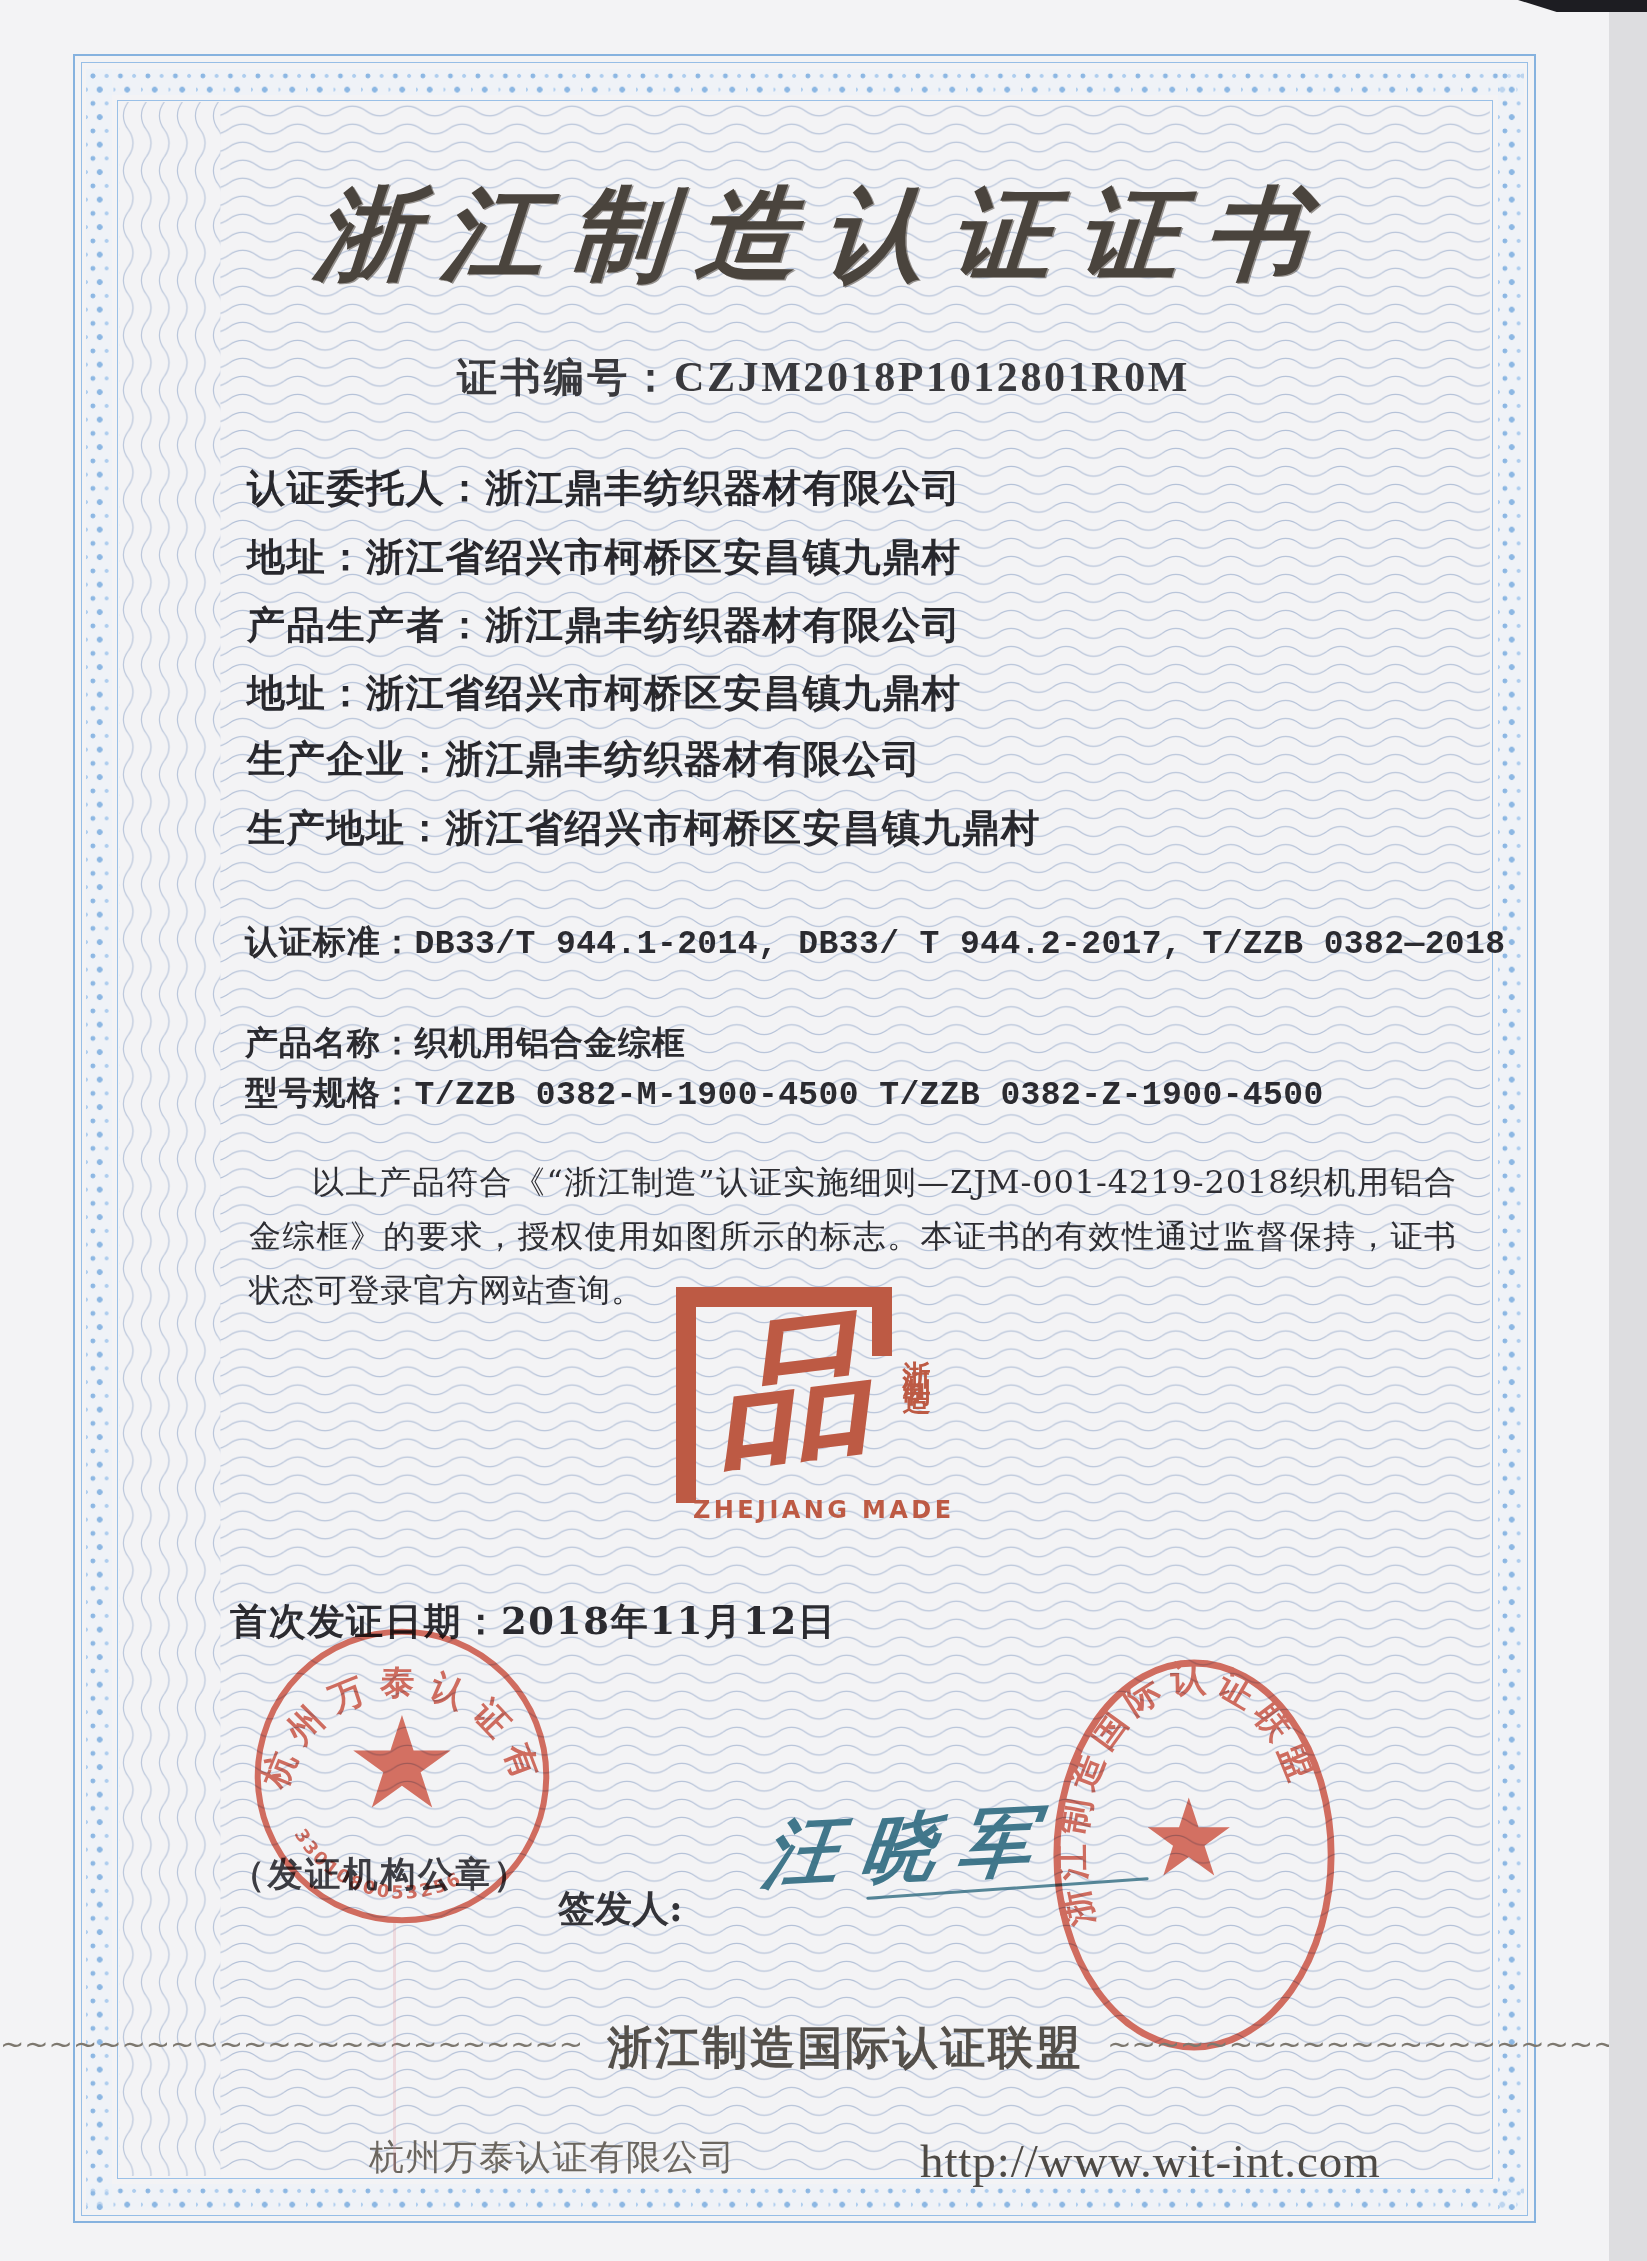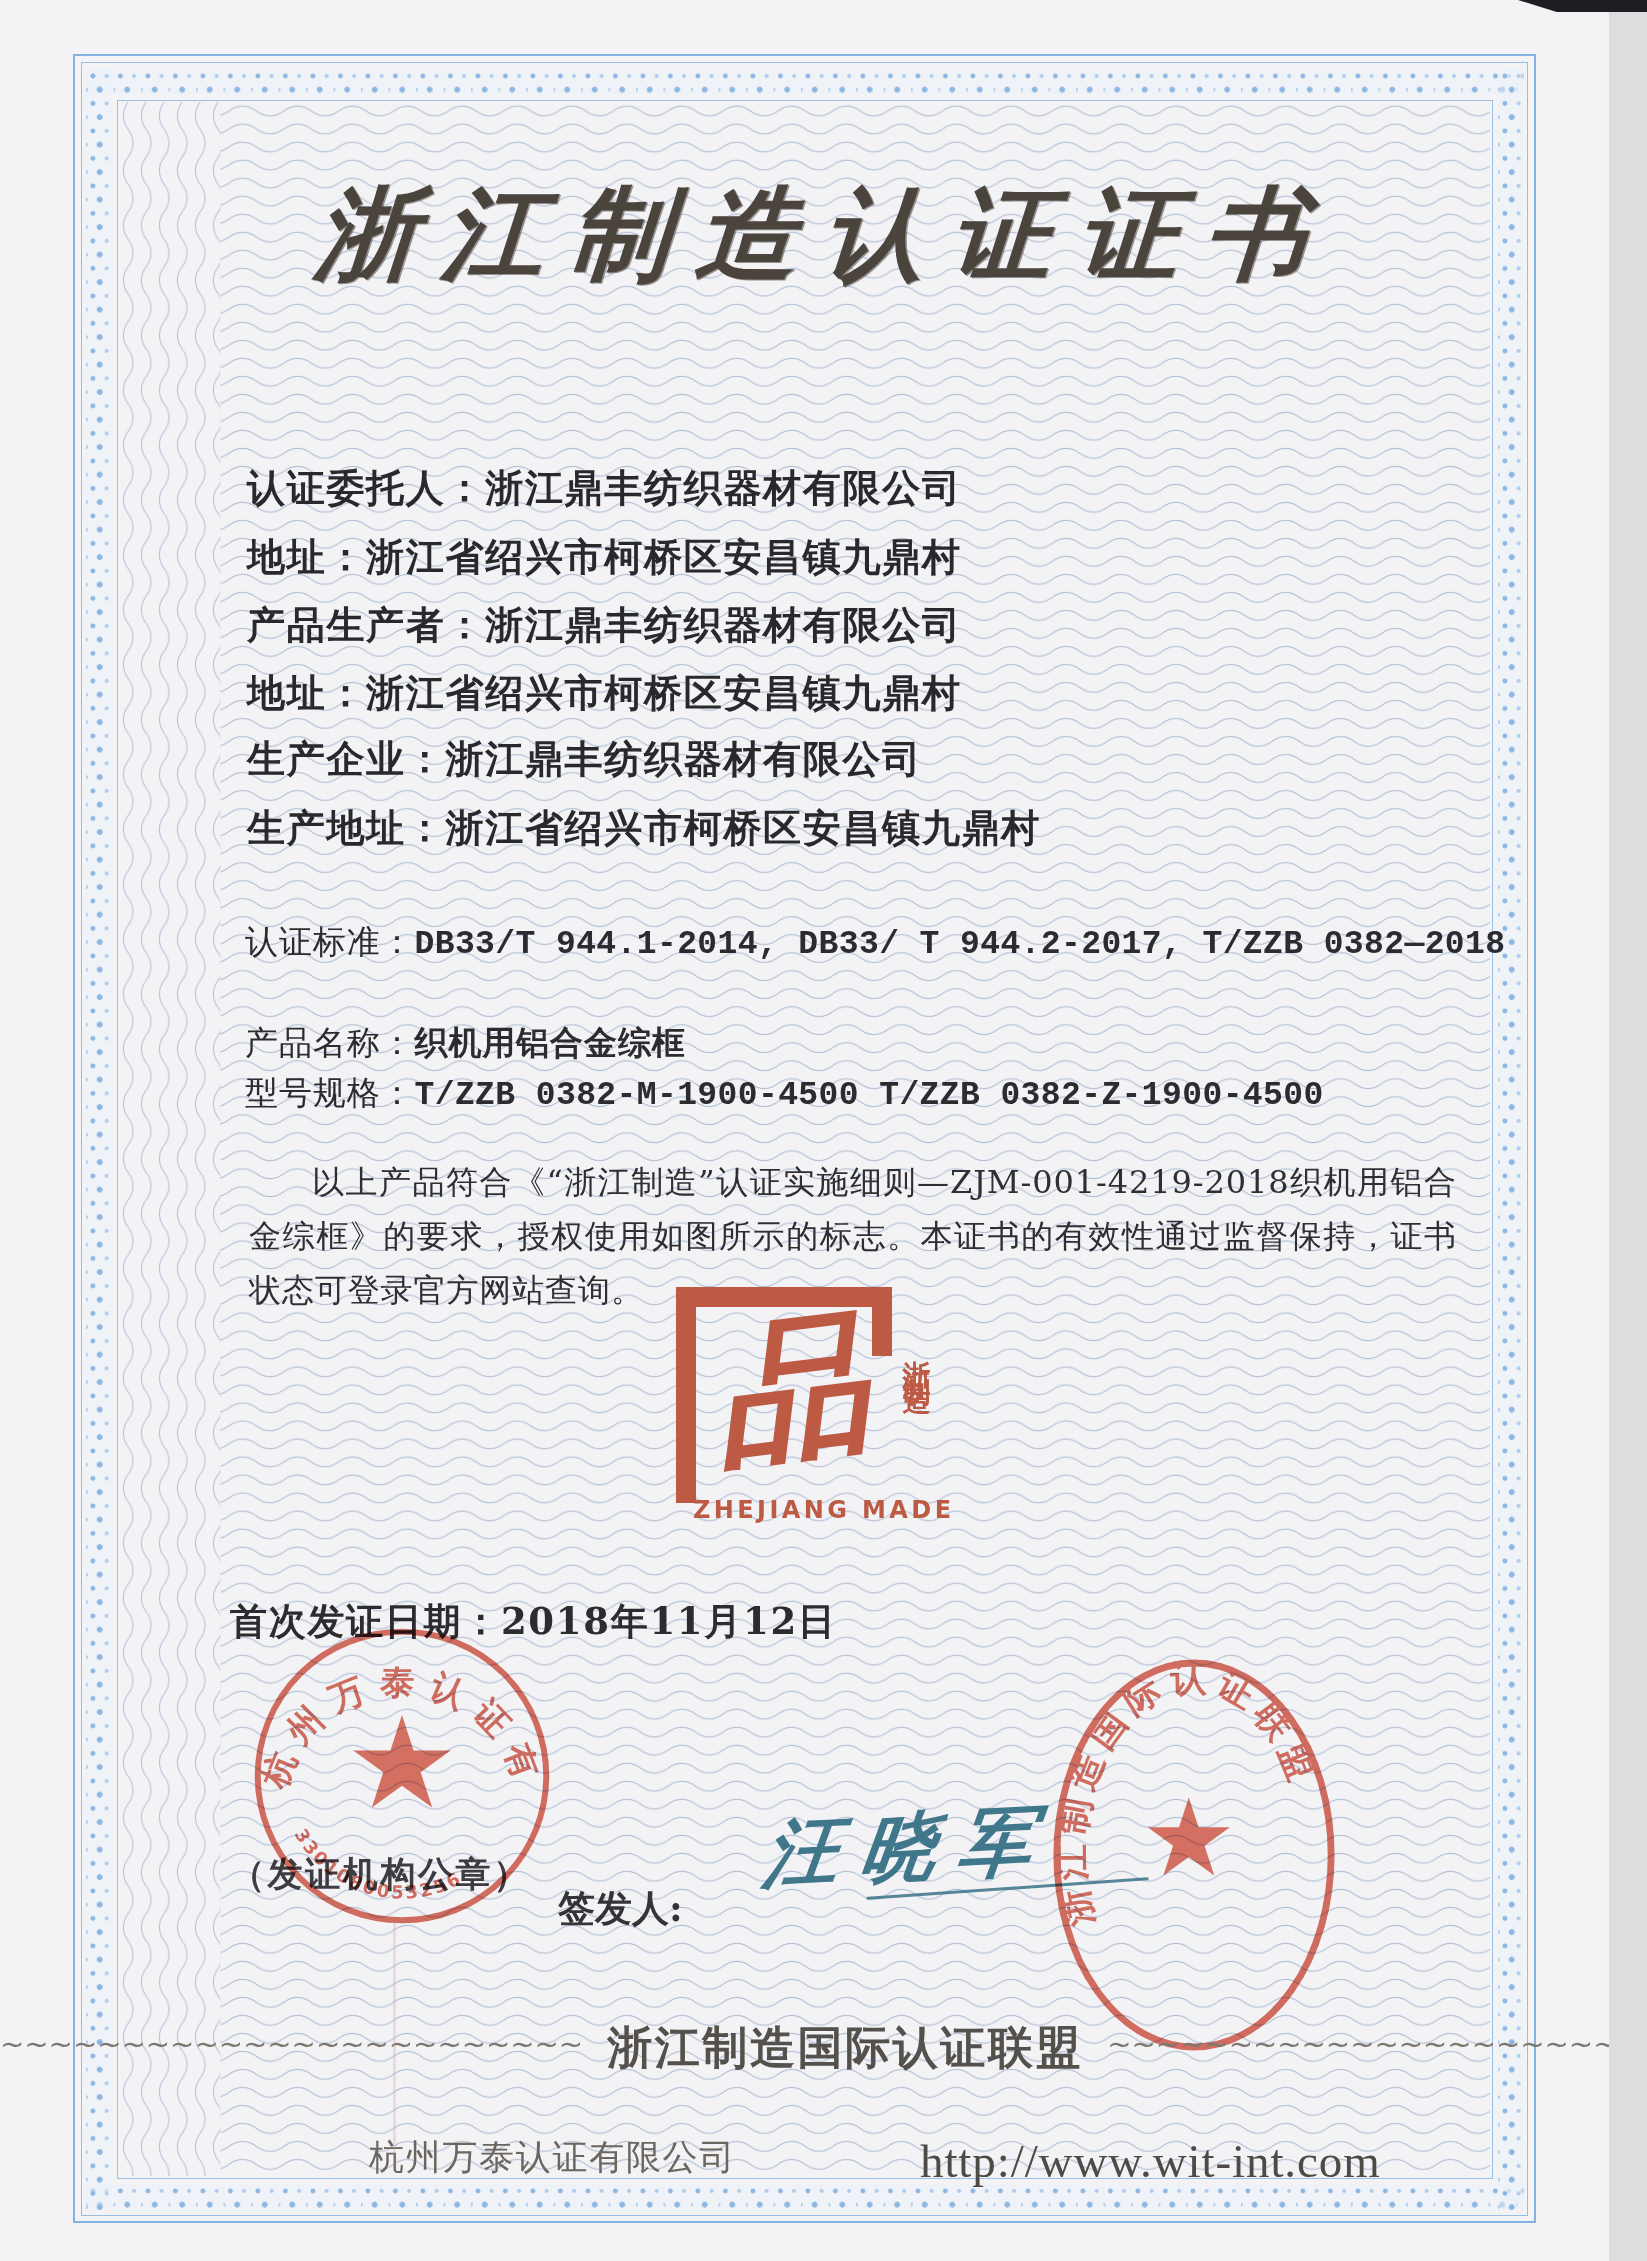--- a/index.html
+++ b/index.html
@@ -40,21 +40,21 @@
     transform:skewX(-4deg);text-shadow:1.7px 0.9px 0 rgba(74,68,61,.55);}
   .certno{position:absolute;left:0;top:350px;width:1647px;text-align:center;color:#39393d;}
   .certno .lbl{font-family:"DejaVu Serif","Liberation Serif",serif;font-weight:bold;font-size:40px;letter-spacing:3.4px;}
   .certno .val{font-family:"Liberation Serif","DejaVu Serif",serif;font-weight:600;font-size:42px;letter-spacing:2.6px;}
   .frow{position:absolute;left:247px;white-space:nowrap;
     font-family:"DejaVu Serif","Liberation Serif",serif;font-weight:bold;
     font-size:38px;color:#28282d;letter-spacing:1.7px;}
   .fr1{top:463px}.fr2{top:532px}.fr3{top:600px}.fr4{top:668px}.fr5{top:734px}.fr6{top:803px}
   .srow{position:absolute;left:245px;white-space:nowrap;color:#2b2b30;
     font-family:"DejaVu Serif","Liberation Serif",serif;font-size:33px;}
-  .srow .lbl{font-weight:normal;letter-spacing:0.9px;}
+  .srow .lbl{font-weight:bold;letter-spacing:0.9px;}
   .srow .val-serif{font-family:Liberation Mono, monospace;font-weight:600;letter-spacing:0.4px;}
   .srow .val-sans{font-weight:bold;letter-spacing:0.9px;}
   .sr1{top:920px}.sr2{top:970px}.sr3{top:1021px}.sr4{top:1071px}
   .para{position:absolute;left:249px;top:1155px;width:1208px;
     font-family:"DejaVu Serif","Liberation Serif",serif;font-size:32px;line-height:54px;
     color:#2e2e33;text-indent:63px;letter-spacing:0.9px;text-align:justify;}
   
   .logo{position:absolute;left:676px;top:1287px;width:268px;height:244px;}
   .logo .bar{position:absolute;background:#bd5a44;}
   .logo .bar-top{left:0;top:0;width:216px;height:20px;}
@@ -120,20 +120,23 @@
   <div class="frame-outer"></div>
   <div class="frame-outer2"></div>
   <div class="lace lace-top"></div>
   <div class="lace lace-bottom"></div>
   <div class="lace lace-left"></div>
   <div class="lace lace-right"></div>
   <div class="frame-inner"></div>
 
   <div class="title">浙江制造认证证书</div>
 
+  <div class="certno">
+    <span class="lbl">证书编号：</span><span class="val">CZJM2018P1012801R0M</span>
+  </div>
 
   <div class="frow fr1"><span>认证委托人：</span><span>浙江鼎丰纺织器材有限公司</span></div>
   <div class="frow fr2"><span>地址：</span><span>浙江省绍兴市柯桥区安昌镇九鼎村</span></div>
   <div class="frow fr3"><span>产品生产者：</span><span>浙江鼎丰纺织器材有限公司</span></div>
   <div class="frow fr4"><span>地址：</span><span>浙江省绍兴市柯桥区安昌镇九鼎村</span></div>
   <div class="frow fr5"><span>生产企业：</span><span>浙江鼎丰纺织器材有限公司</span></div>
   <div class="frow fr6"><span>生产地址：</span><span>浙江省绍兴市柯桥区安昌镇九鼎村</span></div>
 
   <div class="srow sr1"><span class="lbl">认证标准：</span><span class="val-serif">DB33/T 944.1-2014, DB33/ T 944.2-2017, T/ZZB 0382—2018</span></div>
   <div class="srow sr3"><span class="lbl">产品名称：</span><span class="val-sans">织机用铝合金综框</span></div>

